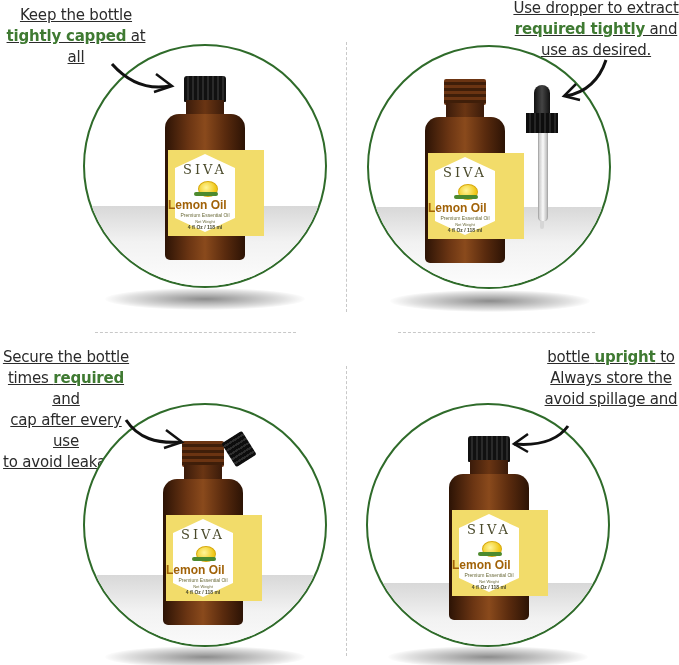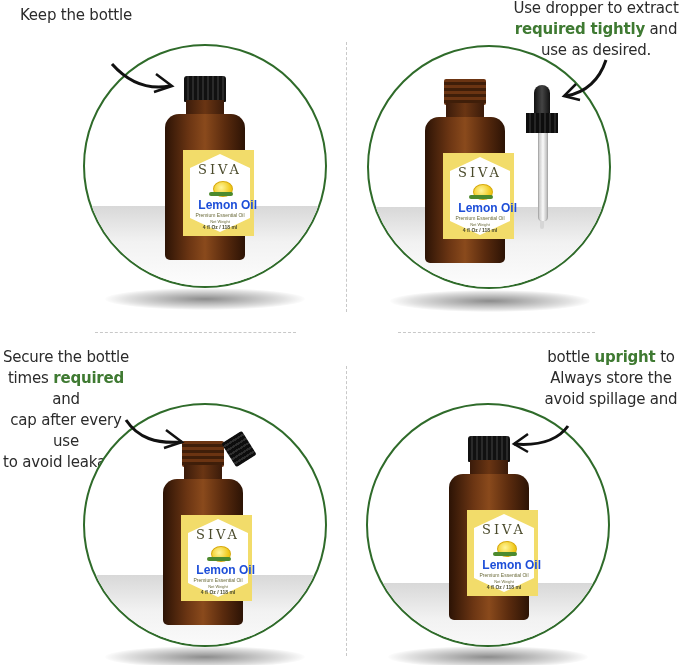--- a/index.html
+++ b/index.html
@@ -1,33 +1,33 @@
 <!DOCTYPE html>
 <html><head>
 <meta charset="utf-8">
 <style>
   html,body{margin:0;padding:0;background:#ffffff;}
   body{width:679px;height:665px;position:relative;overflow:hidden;font-family:"DejaVu Sans","Liberation Sans",sans-serif;}
   .panel{position:absolute;}
-  .caption{position:absolute;font-size:15px;line-height:21px;color:#2b2b2b;text-align:center;letter-spacing:-0.2px;}
+  .caption{position:absolute;font-size:15px;line-height:21px;color:#2b2b2b;text-align:center;letter-spacing:-0.2px;text-decoration:underline;}
   .caption .hl{color:#3f7a32;font-weight:bold;}
   .circle{position:absolute;width:244px;height:244px;border:2px solid #2f6b2a;border-radius:50%;overflow:hidden;background:#fff;box-sizing:border-box;}
   .floor{position:absolute;left:0;right:0;top:160px;height:90px;background:linear-gradient(#d8d8d8,#f2f2f2 40%,#ffffff);}
   .shadow{position:absolute;width:200px;height:22px;border-radius:50%;background:radial-gradient(ellipse at center,rgba(0,0,0,0.45),rgba(0,0,0,0.12) 55%,rgba(0,0,0,0) 72%);}
   .bottle{position:absolute;width:80px;}
   .cap{position:absolute;left:19px;top:0;width:42px;height:26px;background:repeating-linear-gradient(90deg,#111 0 3px,#2a2a2a 3px 5px);border-radius:3px 3px 1px 1px;}
   .neck{position:absolute;left:21px;top:24px;width:38px;height:16px;background:linear-gradient(90deg,#3a1b0a,#6a3513 50%,#3a1b0a);}
   .threads{position:absolute;left:19px;top:0;width:42px;height:26px;background:repeating-linear-gradient(#6b3412 0 3px,#3f1e09 3px 6px);border-radius:2px;}
   .body{position:absolute;left:0;top:38px;width:80px;height:146px;background:linear-gradient(90deg,#2c1305,#6b3513 30%,#8a4a1c 50%,#5a2b0e 75%,#2c1305);border-radius:14px 14px 5px 5px;}
-  .label{position:absolute;left:18px;top:36px;width:71px;height:86px;background:#f2dc6a;}
+  .label{position:absolute;left:3px;top:36px;width:96px;height:86px;background:#f2dc6a;}
   .hex{position:absolute;left:7px;top:4px;width:60px;height:78px;background:#fff;clip-path:polygon(50% 0,100% 18%,100% 82%,50% 100%,0 82%,0 18%);}
   .brand{position:absolute;top:12px;width:74px;text-align:center;font-family:"DejaVu Serif","Liberation Serif",serif;font-size:13px;letter-spacing:3px;color:#4b4b2c;}
   .lemon{position:absolute;left:30px;top:31px;width:18px;height:14px;border-radius:50%;background:radial-gradient(circle at 40% 40%,#fff59a,#f0c818 70%);border:1px solid #d7a90c;}
   .leaf{position:absolute;left:26px;top:42px;width:24px;height:4px;background:#4c8a2e;border-radius:3px;}
-  .pname{position:absolute;top:48px;width:74px;text-align:right;font-family:"Liberation Sans",sans-serif;font-weight:bold;font-size:12px;color:#1d4ed8;}
+  .pname{position:absolute;top:48px;width:74px;text-align:left;font-family:"Liberation Sans",sans-serif;font-weight:bold;font-size:12px;color:#a16207;}
   .psub{position:absolute;top:62px;width:74px;text-align:center;font-family:"Liberation Sans",sans-serif;font-size:5px;color:#6b6b3a;}
   .pnet{position:absolute;top:69px;width:74px;text-align:center;font-family:"Liberation Sans",sans-serif;font-size:4px;color:#6b6b3a;}
   .psize{position:absolute;top:74px;width:74px;text-align:center;font-family:"Liberation Sans",sans-serif;font-size:5px;font-weight:bold;color:#4b4b2c;}
   .dropper{position:absolute;}
   .bulb{position:absolute;left:8px;top:0;width:16px;height:30px;background:linear-gradient(90deg,#111,#444 50%,#111);border-radius:8px 8px 2px 2px;}
   .dcap{position:absolute;left:0;top:28px;width:32px;height:20px;background:repeating-linear-gradient(90deg,#0d0d0d 0 3px,#262626 3px 5px);}
   .tube{position:absolute;left:12px;top:48px;width:8px;height:88px;background:linear-gradient(90deg,#c9c9c9,#fafafa 50%,#bdbdbd);border-left:1px solid #aaa;border-right:1px solid #aaa;border-radius:0 0 4px 4px;}
   .tip{position:absolute;left:14px;top:136px;width:4px;height:8px;background:#d6d6d6;border-radius:0 0 2px 2px;}
   .loosecap{position:absolute;width:24px;height:28px;background:repeating-linear-gradient(#0d0d0d 0 3px,#2e2e2e 3px 5px);transform:rotate(-32deg);border-radius:2px;}
   .vdiv{position:absolute;left:346px;width:0;border-left:1px dashed #c8c8c8;}
@@ -38,20 +38,21 @@
 <body>
 
 <div class="vdiv" style="top:42px;height:270px;"></div>
 <div class="vdiv" style="top:366px;height:290px;"></div>
 <div class="hdiv" style="left:95px;width:201px;top:332px;"></div>
 <div class="hdiv" style="left:398px;width:197px;top:332px;"></div>
 
 <div class="panel">
   <div class="caption" style="left:2px;top:5px;width:148px;">
     <div>Keep the bottle</div>
+    <div><span class="hl">tightly capped</span><span> at all</span></div>
   </div>
   <div class="circle" style="left:83px;top:44px;">
     <div class="floor"></div>
     <div class="bottle" style="left:80px;top:30px;">
       <div class="cap"></div>
       <div class="neck"></div>
       <div class="body">
         <div class="label">
           <div class="hex"></div>
           <div class="brand">SIVA</div>

